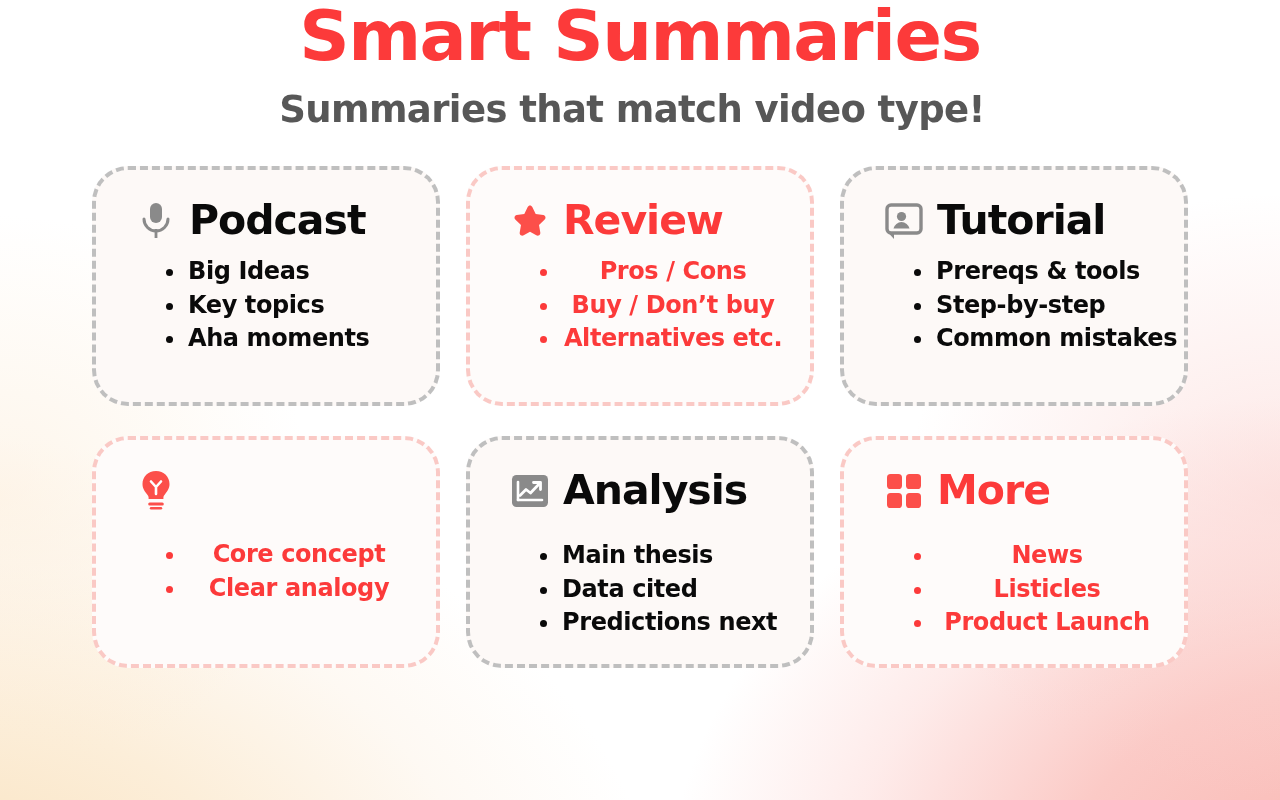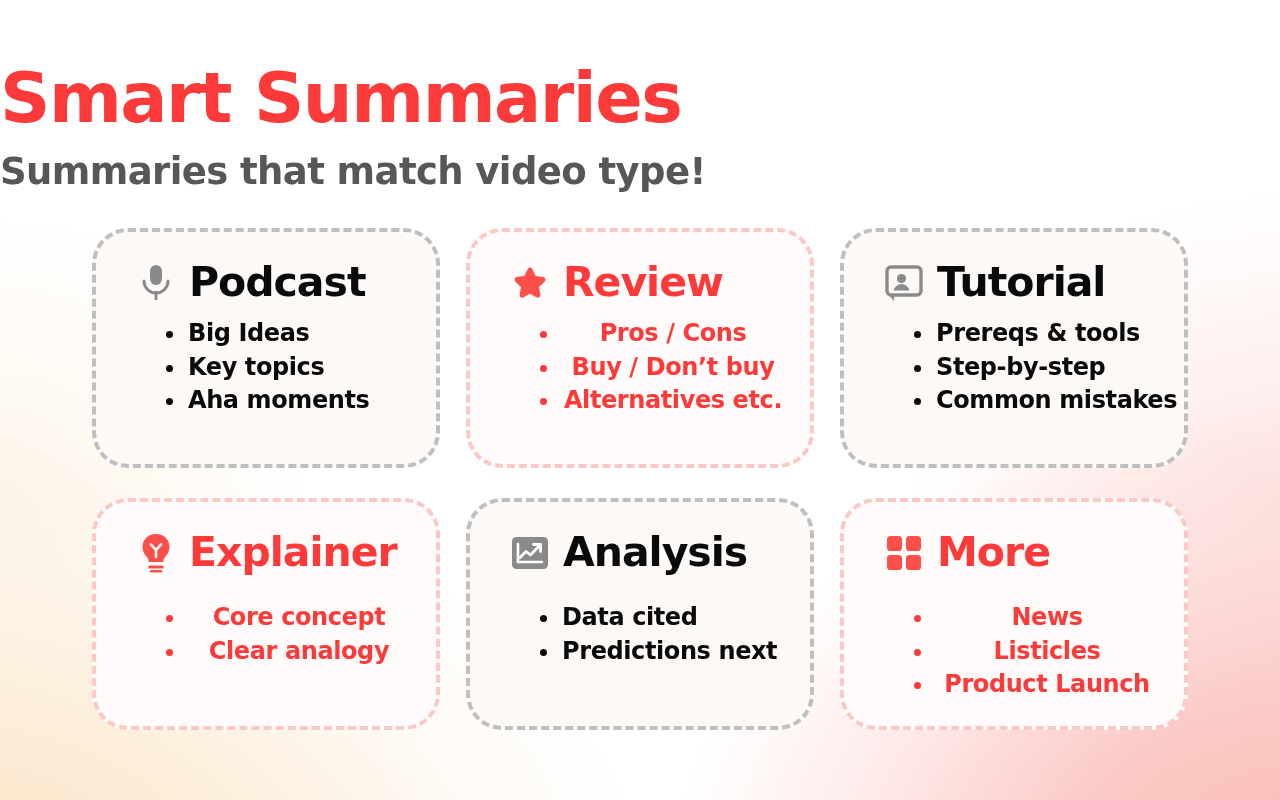--- a/index.html
+++ b/index.html
@@ -41,22 +41,21 @@
                 rgba(251,211,208,0.55) 0%, rgba(255,255,255,0) 72%);
   }
   .bg-peach2 {
     background: radial-gradient(ellipse 420px 380px at 0% 62%,
                 rgba(252,236,214,0.5) 0%, rgba(255,255,255,0) 74%);
   }
 
   
   .header {
     position: relative;
-    text-align: left;
-    padding-top: 62px;
+    text-align: center;
   }
   .title {
     font-family: "DejaVu Sans", sans-serif;
     font-size: 70px;
     font-weight: 700;
     letter-spacing: -1.5px;
     color: #fc3a3a;
     line-height: 1.05;
     margin: 0;
   }
@@ -230,21 +229,20 @@
     <div class="card pink row2">
       <div class="card-head">
         <span class="card-icon">
           <svg width="32" height="40" viewBox="0 0 32 40">
             <path d="M16 1 C8 1 2.5 6.8 2.5 14 c0 4.6 2.4 7.6 4.3 10 1.1 1.4 1.8 2.4 1.8 3.6 v1.3 h14.8 V27.6 c0 -1.2 .7 -2.2 1.8 -3.6 1.9 -2.4 4.3 -5.4 4.3 -10 C29.5 6.8 24 1 16 1 Z" fill="#fc4f4a"></path>
             <path d="M11 11.5 L16 17 L21 11.5 M16 17 L16 24" stroke="#ffffff" stroke-width="2.6" fill="none" stroke-linecap="round" stroke-linejoin="round"></path>
             <rect x="8.2" y="32.4" width="15.6" height="3" rx="1.5" fill="#fc4f4a"></rect>
             <rect x="9.8" y="37" width="12.4" height="2.6" rx="1.3" fill="#fc4f4a"></rect>
           </svg>
         </span>
-        <span class="card-title">Explainer</span>
       </div>
       <ul class="bullets">
         <li>Core concept</li>
         <li>Clear analogy</li>
       </ul>
     </div>
 
     <div class="card gray row2">
       <div class="card-head">
         <span class="card-icon">
@@ -252,20 +250,21 @@
             <rect x="1" y="1" width="36" height="32" rx="4.5" fill="#8a8a8a"></rect>
             <path d="M7 26 L7 8" stroke="#ffffff" stroke-width="2.6" stroke-linecap="round"></path>
             <path d="M7 26 L31 26" stroke="#ffffff" stroke-width="2.6" stroke-linecap="round"></path>
             <path d="M9 21.5 L15 15.5 L19.5 19 L29 9" stroke="#ffffff" stroke-width="2.8" fill="none" stroke-linecap="round" stroke-linejoin="round"></path>
             <path d="M22.5 8.5 L29.5 8.5 L29.5 15.5" stroke="#ffffff" stroke-width="2.8" fill="none" stroke-linecap="round" stroke-linejoin="round"></path>
           </svg>
         </span>
         <span class="card-title">Analysis</span>
       </div>
       <ul class="bullets">
+        <li>Main thesis</li>
         <li>Data cited</li>
         <li>Predictions next</li>
       </ul>
     </div>
 
     <div class="card pink row2">
       <div class="card-head">
         <span class="card-icon">
           <svg width="36" height="36" viewBox="0 0 36 36">
             <rect x="1" y="1" width="15" height="15" rx="3.6" fill="#fc4f4a"></rect>

